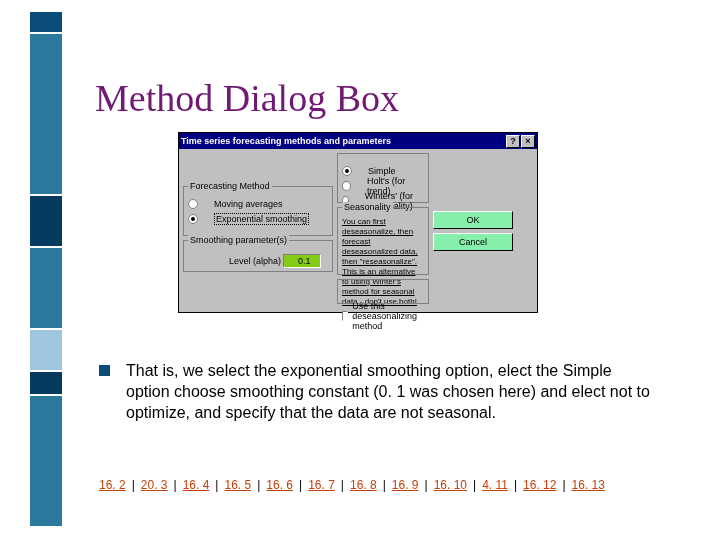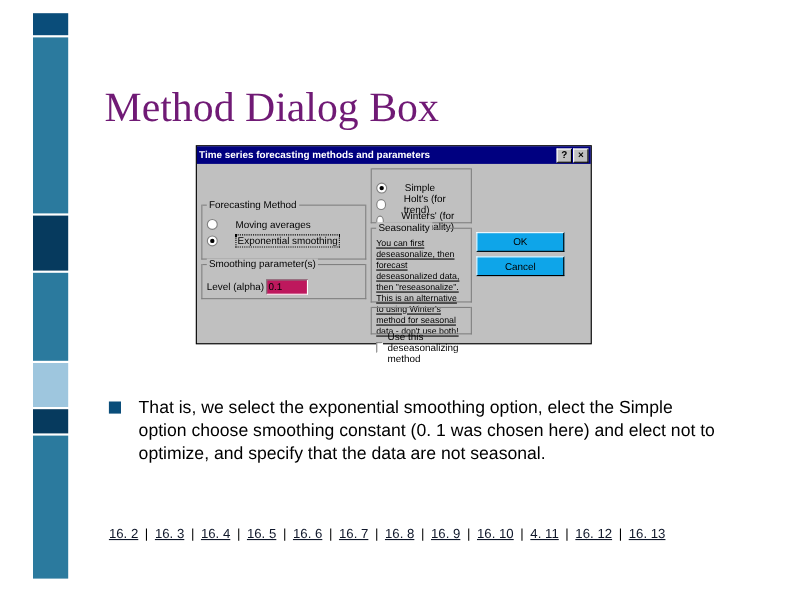--- a/index.html
+++ b/index.html
@@ -148,36 +148,37 @@
     border-left: 1px solid #808080;
     border-right: 1px solid #fff;
     border-bottom: 1px solid #fff;
   }
   .param-row {
     display: flex;
     align-items: center;
     gap: 2px;
     font-size: 9px;
     margin-top: 4px;
+    margin-left: 41px;
   }
   .input95 {
     width: 38px;
     height: 14px;
-    background: #be185d;
+    background: #84cc16;
     border-top: 1px solid #808080;
     border-left: 1px solid #808080;
     border-right: 1px solid #fff;
     border-bottom: 1px solid #fff;
     font-size: 9px;
-    padding: 0 1px;
+    padding: 0 14px;
     line-height: 12px;
   }
   .btn95 {
     height: 18px;
-    background: #0ea5e9;
+    background: #86efac;
     border-top: 1px solid #fff;
     border-left: 1px solid #fff;
     border-right: 1px solid #000;
     border-bottom: 1px solid #000;
     font-size: 9px;
     text-align: center;
     line-height: 16px;
   }
   .seasonality-text {
     font-size: 8px;
@@ -216,21 +217,21 @@
     position: absolute;
     left: 99px;
     bottom: 48px;
     font-size: 12px;
     color: #000;
     display: flex;
     gap: 6px;
     flex-wrap: wrap;
   }
   .footer-links a {
-    color: #0f172a;
+    color: #c2410c;
     text-decoration: underline;
   }
   .footer-sep { color: #000; }
 </style>
 </head>
 <body>
 
 <div class="sidebar-deco">
   <div class="deco-block deco-1"></div>
   <div class="deco-block deco-2"></div>
@@ -311,21 +312,21 @@
 </div>
 
 <div class="bullet-block">
   <div class="bullet-sq"></div>
   <div class="bullet-text">That is, we select the exponential smoothing option, elect the Simple option choose smoothing constant (0. 1 was chosen here) and elect not to optimize, and specify that the data are not seasonal.</div>
 </div>
 
 <div class="footer-links" id="footer-links">
     <a href="#">16. 2</a>
     <span class="footer-sep">|</span>
-    <a href="#">16. 3</a>
+    <a href="#">20. 3</a>
     <span class="footer-sep">|</span>
     <a href="#">16. 4</a>
     <span class="footer-sep">|</span>
     <a href="#">16. 5</a>
     <span class="footer-sep">|</span>
     <a href="#">16. 6</a>
     <span class="footer-sep">|</span>
     <a href="#">16. 7</a>
     <span class="footer-sep">|</span>
     <a href="#">16. 8</a>

